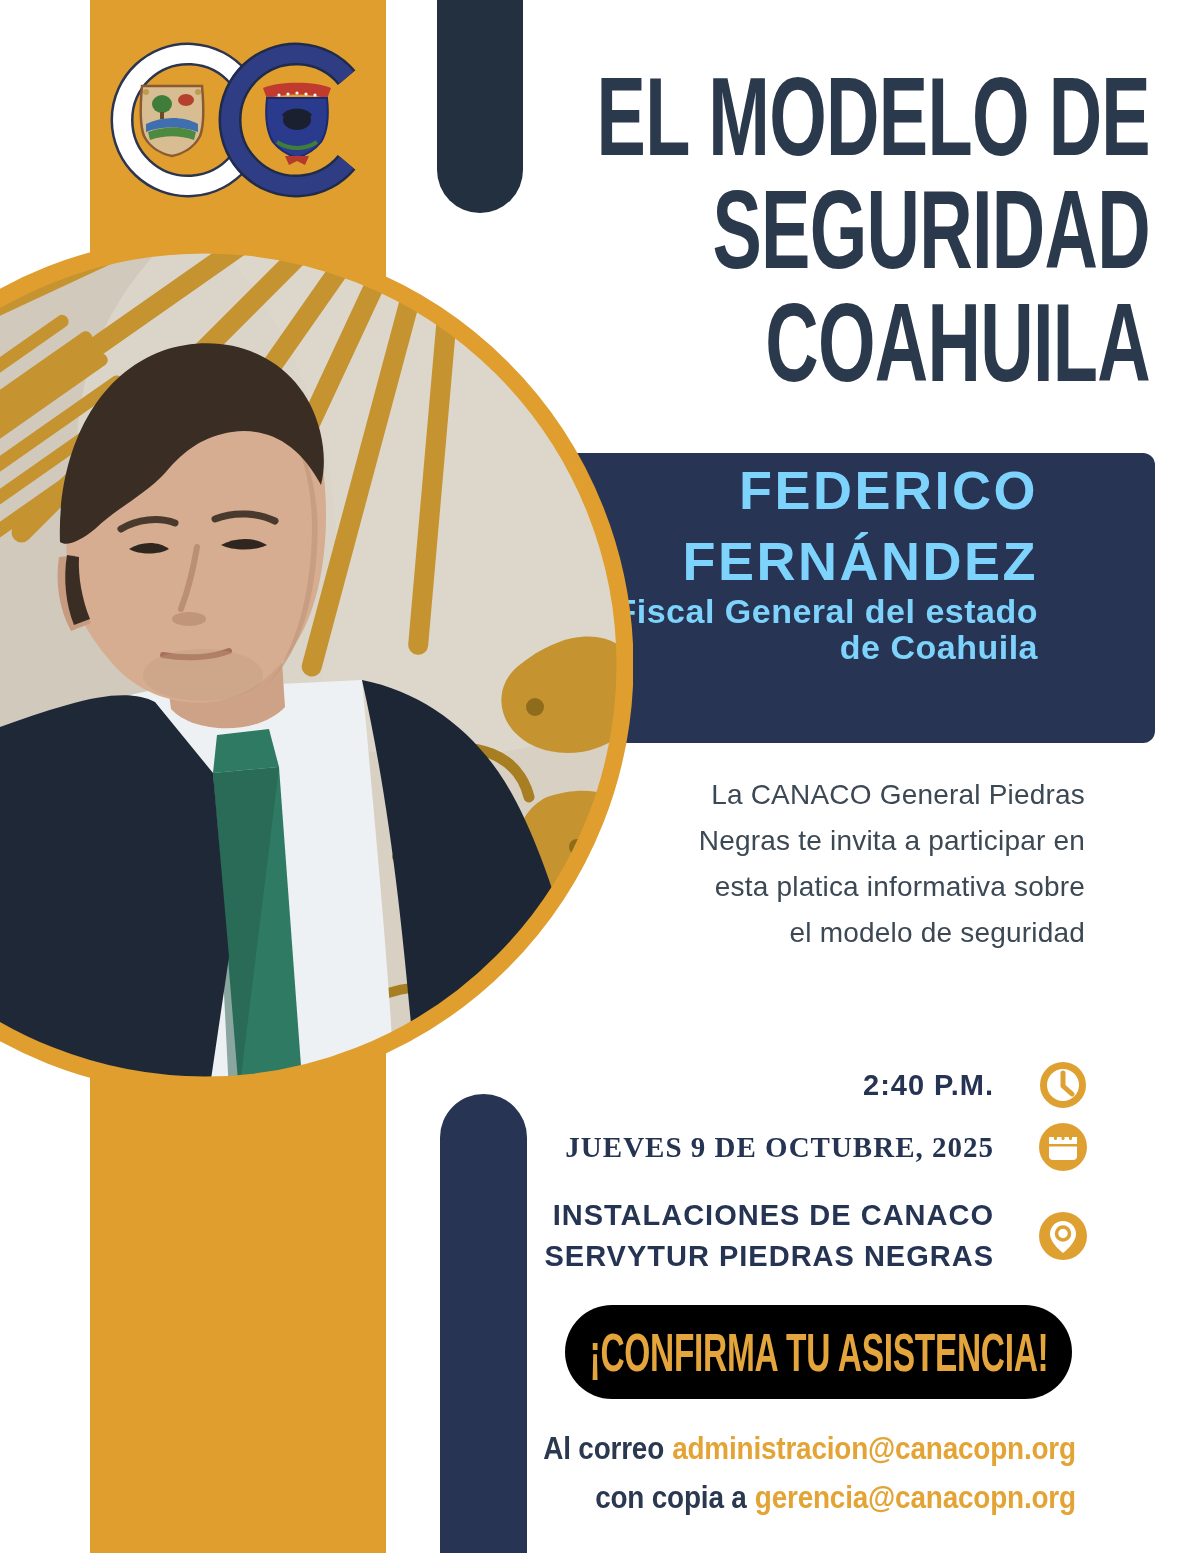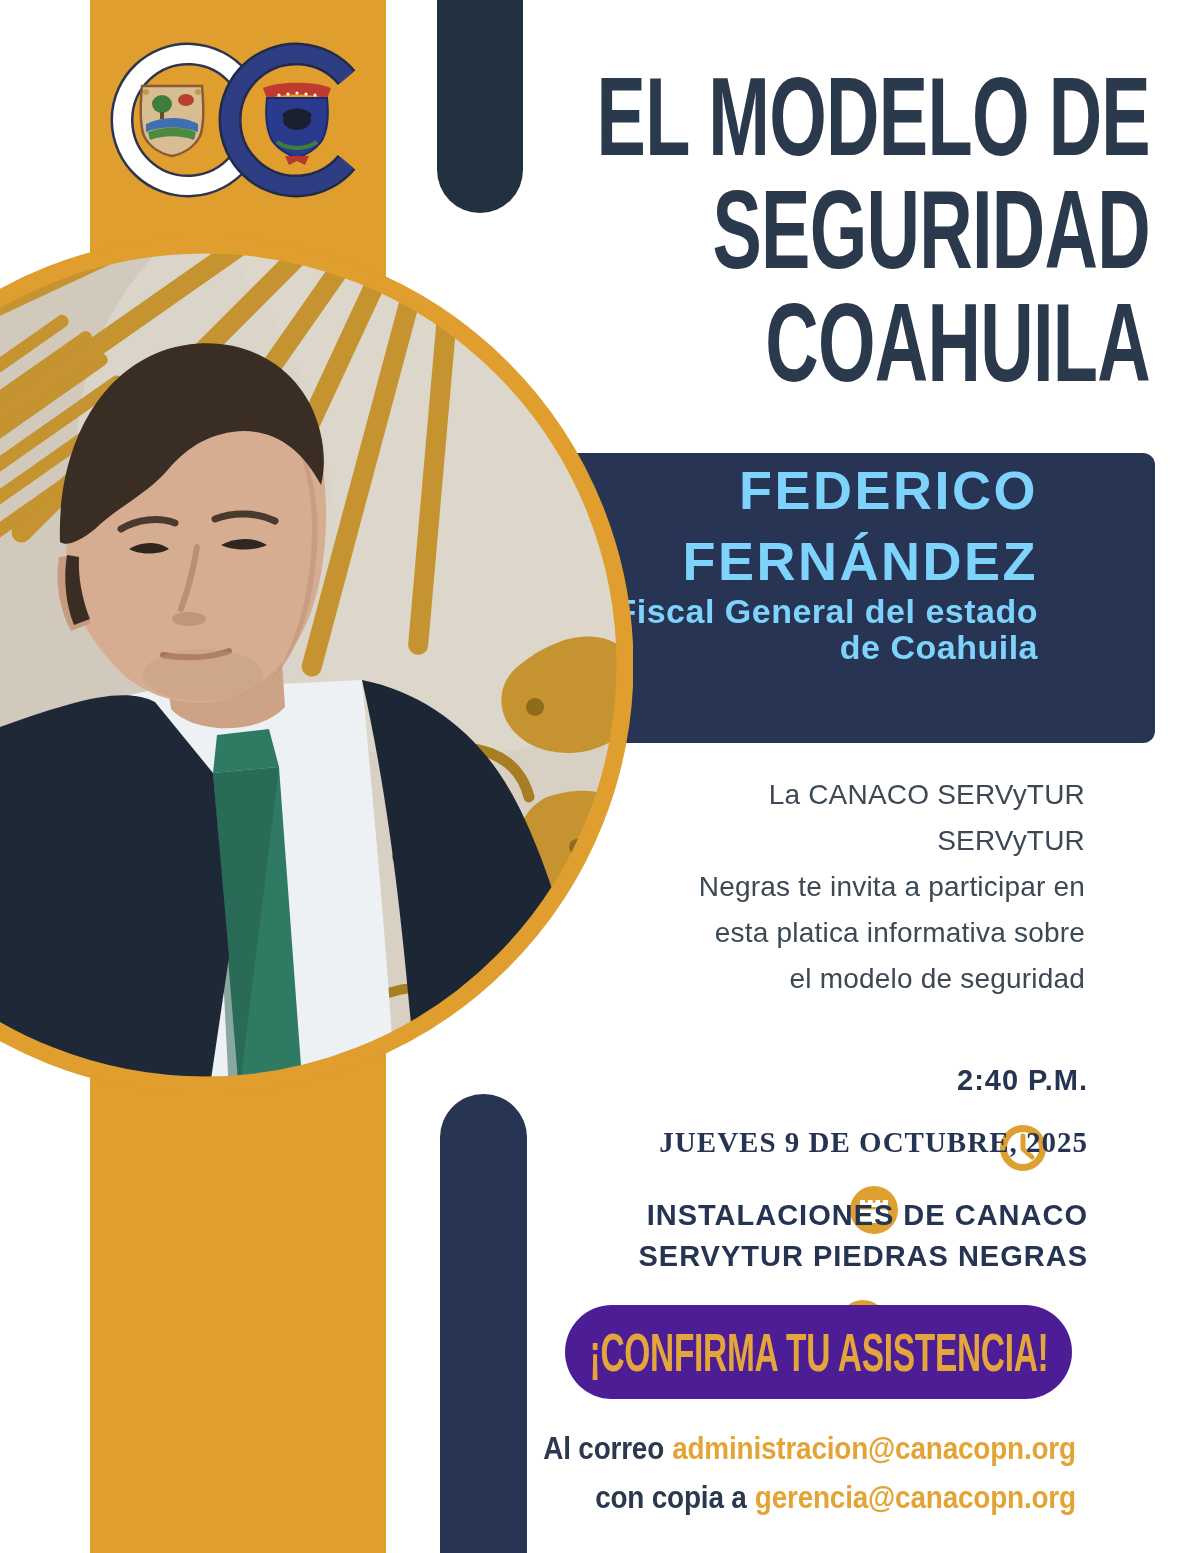--- a/index.html
+++ b/index.html
@@ -28,33 +28,33 @@
   .banner-role{font-size:34px;font-weight:bold;line-height:44px;letter-spacing:0.5px;margin-top:-8px;white-space:nowrap;}
   
   .portrait{left:-223px;top:237px;width:856px;height:856px;z-index:3;}
   
   .description{
     right:115px;top:772px;width:470px;text-align:right;z-index:3;
     color:#3C4854;font-size:28px;line-height:46px;letter-spacing:0.2px;
   }
   .description span{display:block;}
   
-  .detail-row{right:112px;display:flex;align-items:center;justify-content:flex-end;gap:22px;z-index:3;flex-direction:column;}
+  .detail-row{right:112px;display:flex;align-items:center;justify-content:flex-end;gap:44px;z-index:3;}
   .detail-text{
     color:#263453;font-weight:bold;font-size:29px;line-height:41px;
     letter-spacing:1px;text-align:right;white-space:nowrap;
   }
   .detail-text span{display:block;}
   .detail-icon{width:50px;height:50px;flex:0 0 50px;}
   .row-time{top:1060px;}
   .row-date{top:1122px;font-family:Liberation Serif, serif;}
   .row-location{top:1195px;}
   
   .cta-button{
-    left:565px;top:1305px;width:507px;height:94px;background:#4c1d95;border-radius:47px;
+    left:565px;top:1305px;width:507px;height:94px;background:#000000;border-radius:47px;
     display:flex;align-items:center;justify-content:center;z-index:3;border:none;cursor:pointer;
   }
   .cta-button span{
     color:#E3A53C;font-weight:bold;font-size:54px;letter-spacing:-0.5px;white-space:nowrap;
     transform:scaleX(0.62);transform-origin:50% 50%;
   }
   .emails{
     right:124px;top:1424px;text-align:right;z-index:3;
     font-weight:bold;font-size:31px;line-height:49px;letter-spacing:-0.2px;white-space:nowrap;
     transform:scaleX(0.9);transform-origin:100% 0;
@@ -197,21 +197,21 @@
       <ellipse cx="412" cy="382" rx="17" ry="7" fill="#BB8F73" opacity="0.8"></ellipse>
 
       <path d="M 386 418 C 408 422 434 421 452 414" fill="none" stroke="#A6705D" stroke-width="6" stroke-linecap="round"></path>
       <ellipse cx="426" cy="438" rx="60" ry="26" fill="#C09A7F" opacity="0.35"></ellipse>
     </g>
   </g>
   <circle cx="428" cy="428" r="420" fill="none" stroke="#DF9E2E" stroke-width="17"></circle>
 </svg>
 
 <div class="abs description">
-  <span>La CANACO SERVyTUR SERVyTUR</span>
+  <span>La CANACO General Piedras</span>
   <span>Negras te invita a participar en</span>
   <span>esta platica informativa sobre</span>
   <span>el modelo de seguridad</span>
 </div>
 
 <div class="abs detail-row row-time">
   <div class="detail-text">2:40 P.M.</div>
   <svg class="detail-icon" viewBox="0 0 50 50" aria-hidden="true">
     <circle cx="25" cy="25" r="19.5" fill="none" stroke="#DFA032" stroke-width="7"></circle>
     <path d="M 25 13 L 25 26 L 34 34" fill="none" stroke="#DFA032" stroke-width="5" stroke-linecap="round" stroke-linejoin="round"></path>

